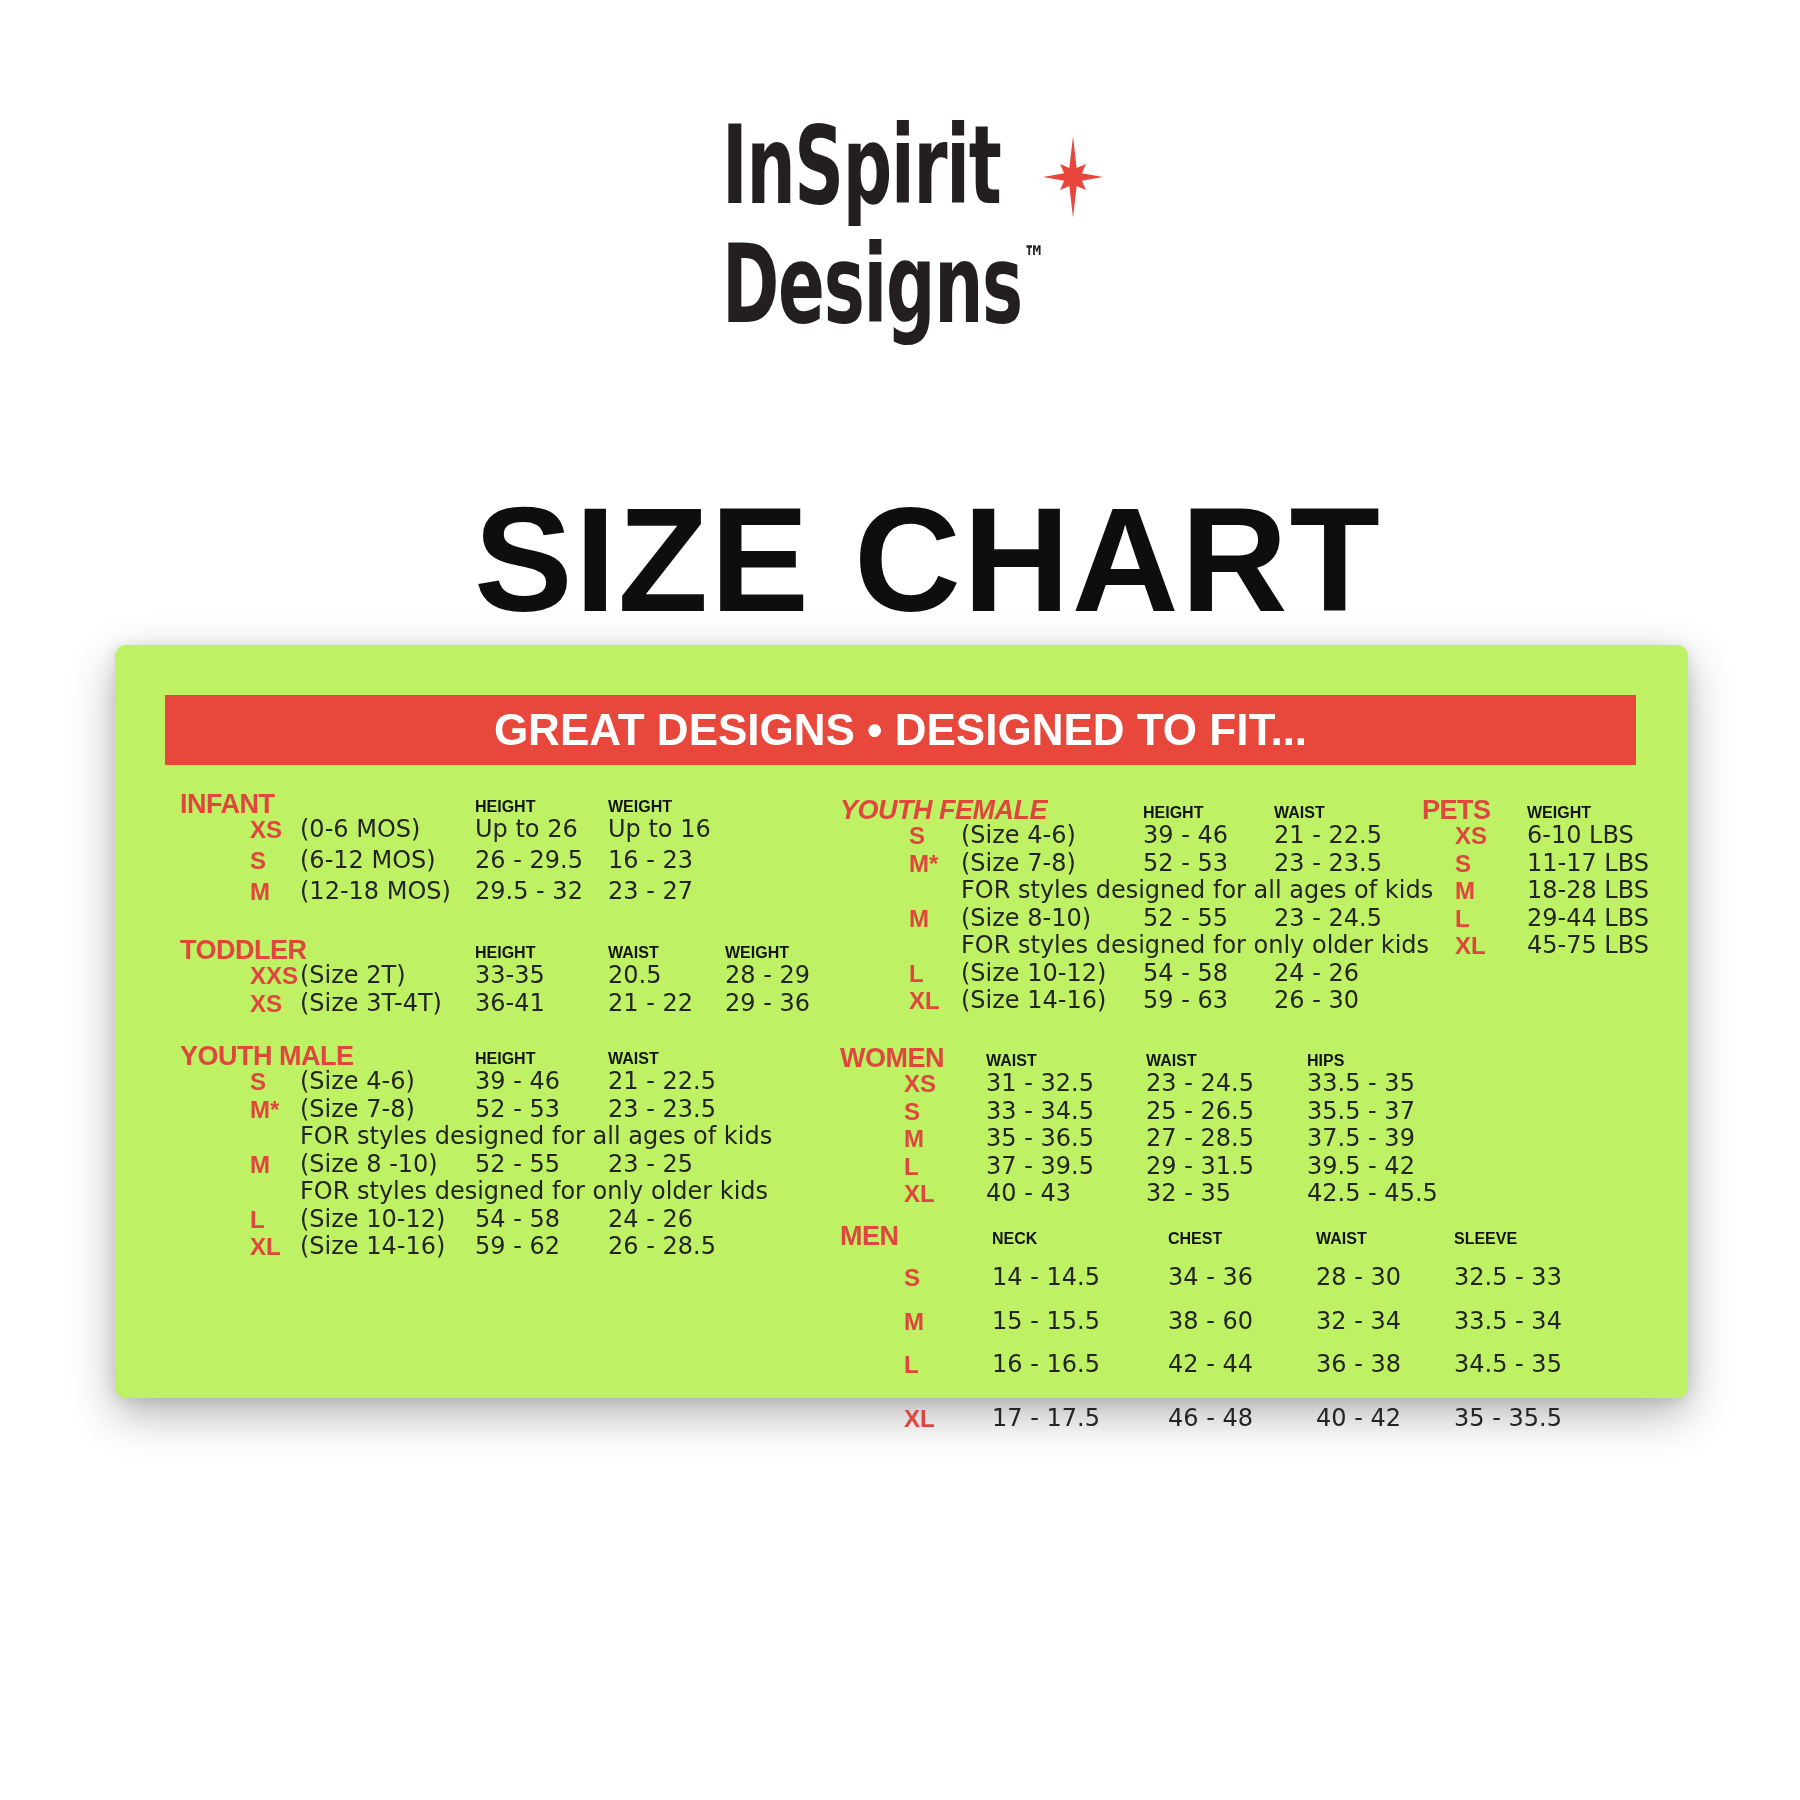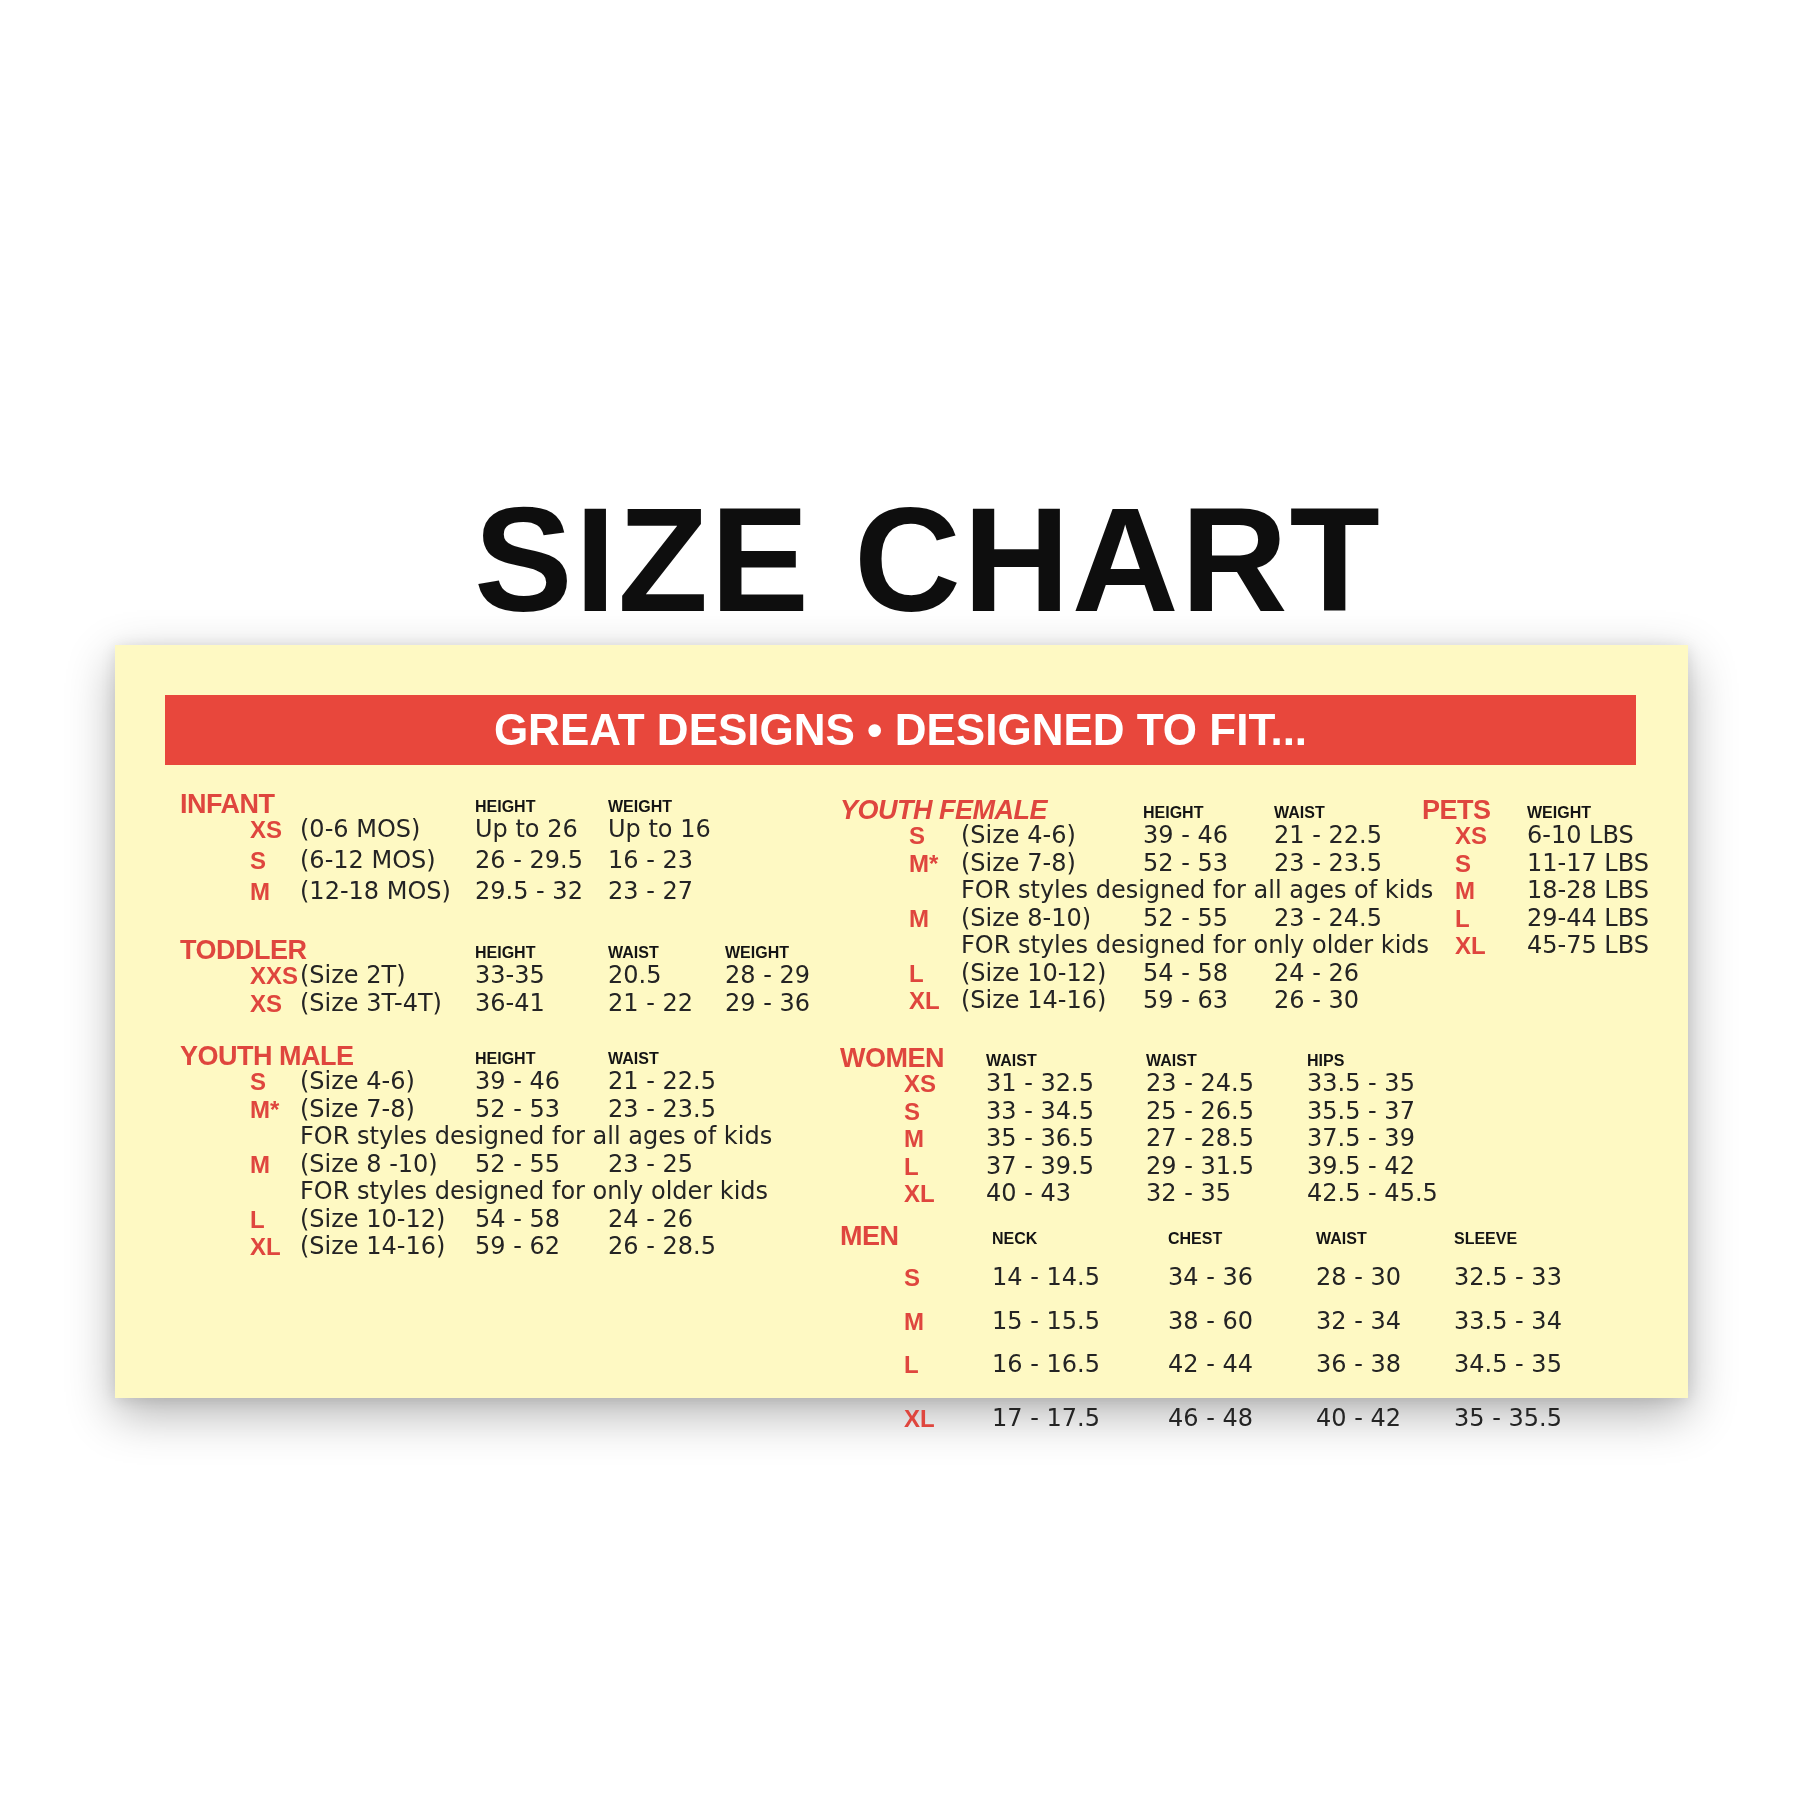--- a/index.html
+++ b/index.html
@@ -57,22 +57,23 @@
     letter-spacing: 2px;
     color: #0e0e0e;
     white-space: nowrap;
   }
 
   
   .card {
     position: absolute;
     left: 115px; top: 645px;
     width: 1573px; height: 753px;
-    background: #fef9c3;
+    background: #bef264;
     box-shadow: 0 16px 45px rgba(0,0,0,0.30), 0 2px 14px rgba(0,0,0,0.10);
+    border-radius: 11px;
   }
   .banner {
     position: absolute;
     left: 50px; top: 50px;
     width: 1471px; height: 70px;
     background: var(--banner-bg, #e8473c);
     color: #ffffff;
     font-family: "Liberation Sans", sans-serif;
     font-weight: bold;
     font-size: 44px;
@@ -137,20 +138,29 @@
 
   #sec-youth-female .size { padding-left: 69px; }
   #sec-women .size, #sec-men .size { padding-left: 64px; }
   #sec-pets .size { padding-left: 33px; }
 </style>
 </head>
 <body>
 
 <div class="page">
 
+  <div class="logo">
+    <div class="logo-text">
+      <div>InSpirit</div>
+      <div><span>Designs</span><span class="logo-tm">™</span></div>
+    </div>
+    <svg class="logo-star" viewBox="-30 -40 60 80" xmlns="http://www.w3.org/2000/svg">
+      <polygon id="star-poly" fill="#E8463C" points="0,-38 3.4,-8.3 12,-12 8.3,-3.4 28,0 8.3,3.4 12,12 3.4,8.3 0,38 -3.4,8.3 -12,12 -8.3,3.4 -28,0 -8.3,-3.4 -12,-12 -3.4,-8.3"></polygon>
+    </svg>
+  </div>
 
   <h1 class="title">SIZE CHART</h1>
 
   <div class="card">
     <div class="banner">GREAT DESIGNS • DESIGNED TO FIT...</div>
 
     <section class="sec" id="sec-infant">
         <div class="sec-title" style="grid-column: 1 / 3;">INFANT</div>
         <div class="col-head">HEIGHT</div>
         <div class="col-head">WEIGHT</div>

